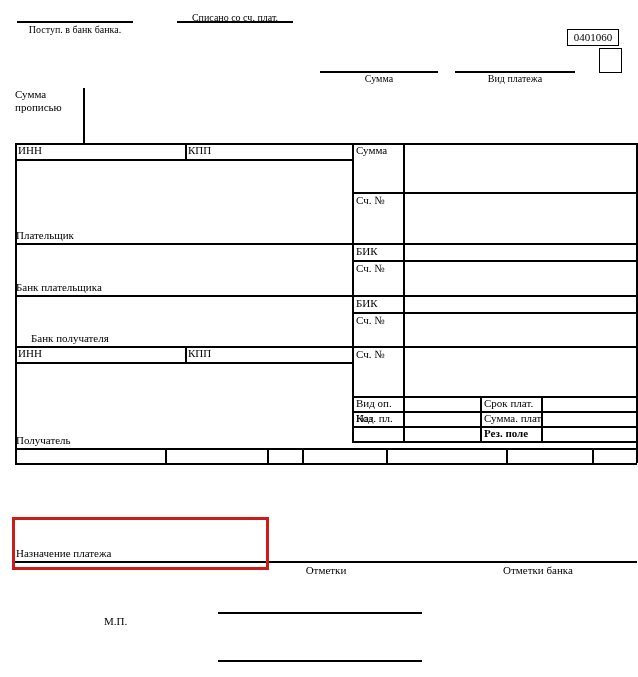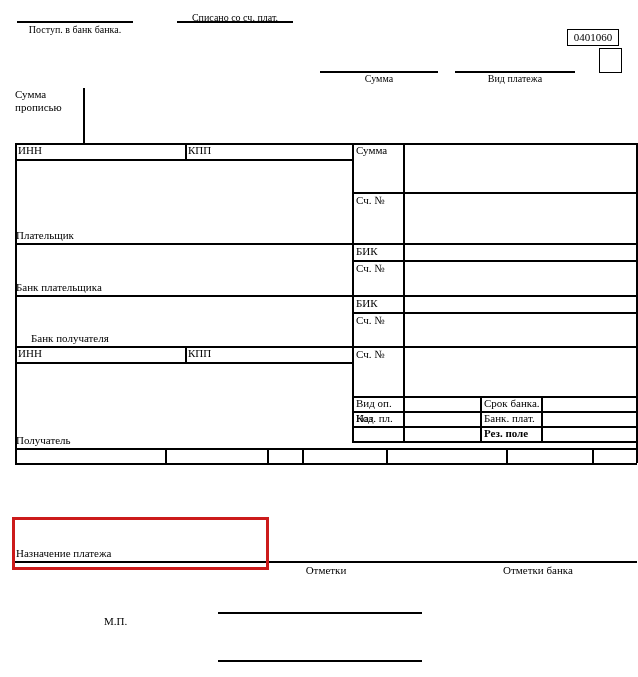--- a/index.html
+++ b/index.html
@@ -88,23 +88,23 @@
   <div class="lbl" style="left:356px;top:245px;">БИК</div>
   <div class="lbl" style="left:356px;top:262px;">Сч. №</div>
   <div class="lbl" style="left:16px;top:281px;">Банк плательщика</div>
   <div class="lbl" style="left:356px;top:297px;">БИК</div>
   <div class="lbl" style="left:356px;top:314px;">Сч. №</div>
   <div class="lbl" style="left:16px;top:332px;margin-left:15px;">Банк получателя</div>
   <div class="lbl" style="left:18px;top:347px;">ИНН</div>
   <div class="lbl" style="left:188px;top:347px;">КПП</div>
   <div class="lbl" style="left:356px;top:348px;">Сч. №</div>
   <div class="lbl" style="left:356px;top:397px;">Вид оп.</div>
-  <div class="lbl" style="left:484px;top:397px;">Срок банка.</div>
+  <div class="lbl" style="left:484px;top:397px;">Срок плат.</div>
   <div class="lbl" style="left:356px;top:412px;">Наз. пл.</div>
-  <div class="lbl" style="left:484px;top:412px;">Банк. плат.</div>
+  <div class="lbl" style="left:484px;top:412px;">Сумма. плат.</div>
   <div class="lbl" style="left:356px;top:412px;">Код</div>
   <div class="lbl" style="left:484px;top:427px;font-weight:bold;">Рез. поле</div>
   <div class="lbl" style="left:16px;top:434px;">Получатель</div>
 
   <div class="hot" style="left:45px;top:143px;width:140px;height:16px;"></div>
   <div class="hot" style="left:218px;top:143px;width:134px;height:16px;"></div>
   <div class="hot" style="left:403px;top:143px;width:233px;height:49px;"></div>
   <div class="hot" style="left:15px;top:159px;width:337px;height:68px;"></div>
   <div class="hot" style="left:403px;top:192px;width:233px;height:51px;"></div>
   <div class="hot" style="left:15px;top:243px;width:337px;height:36px;"></div>

